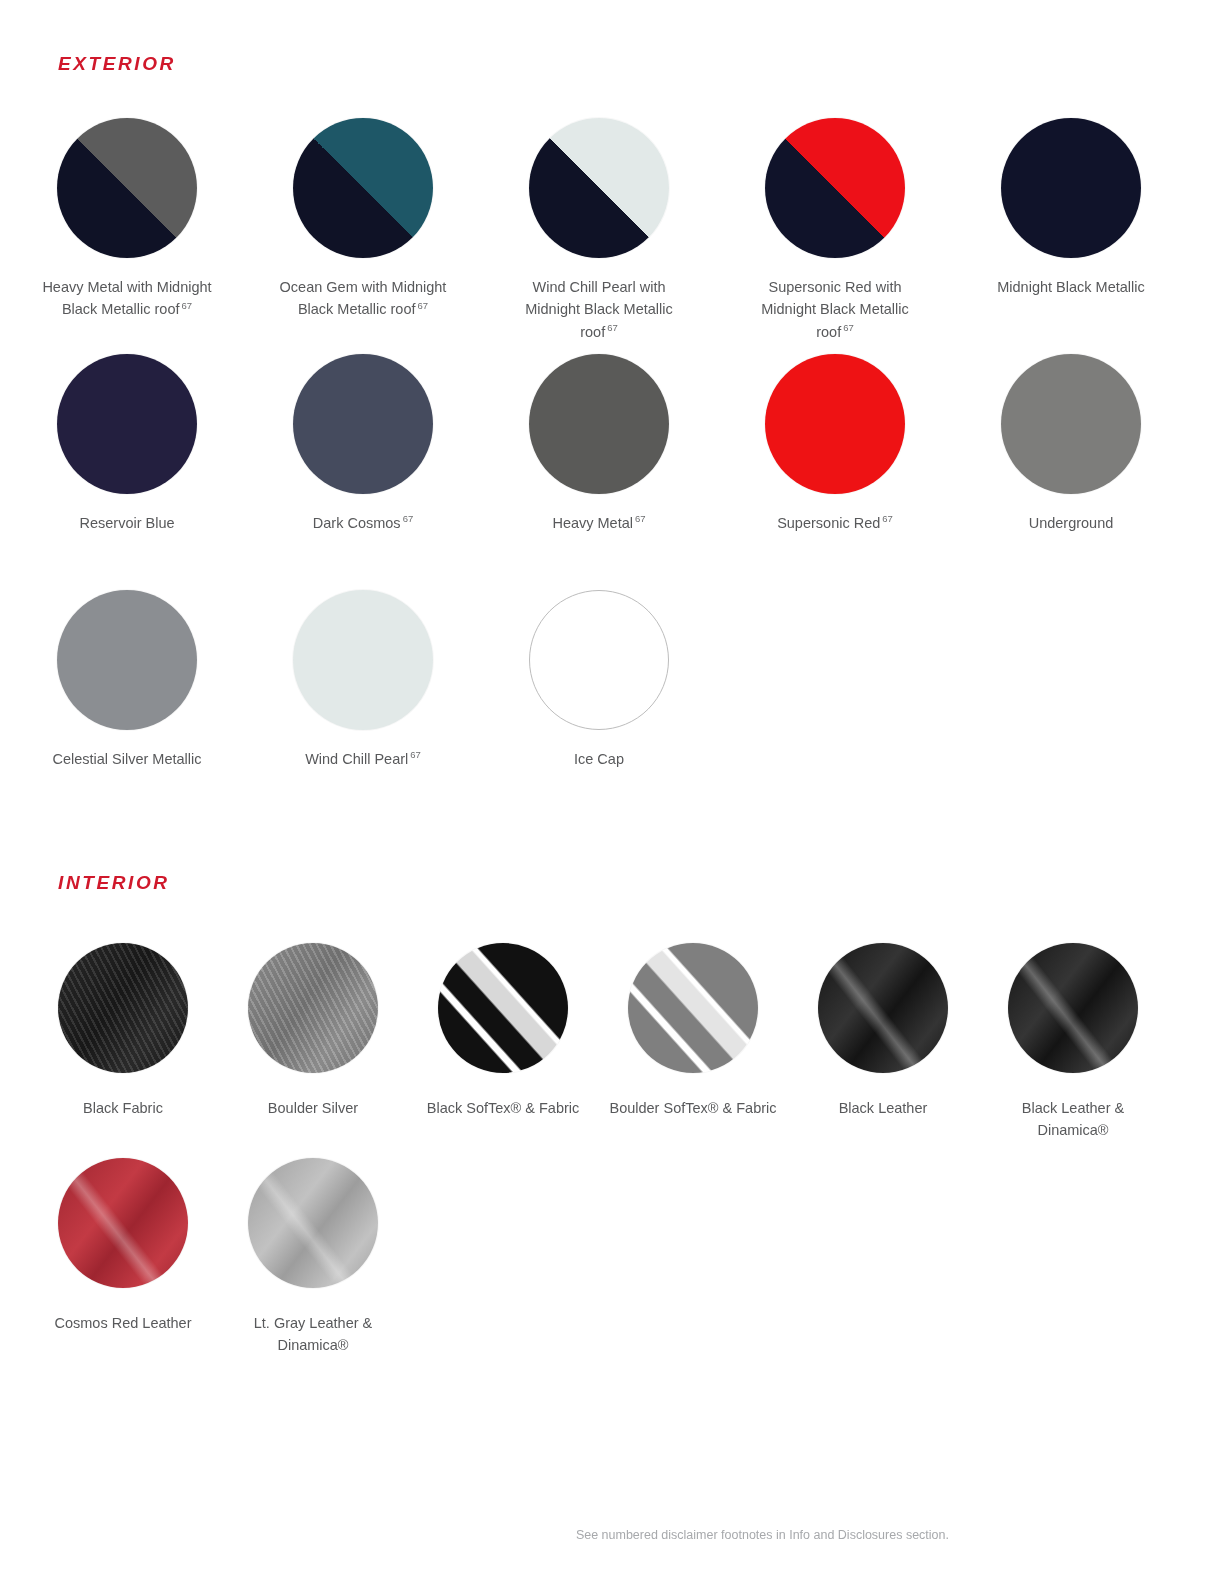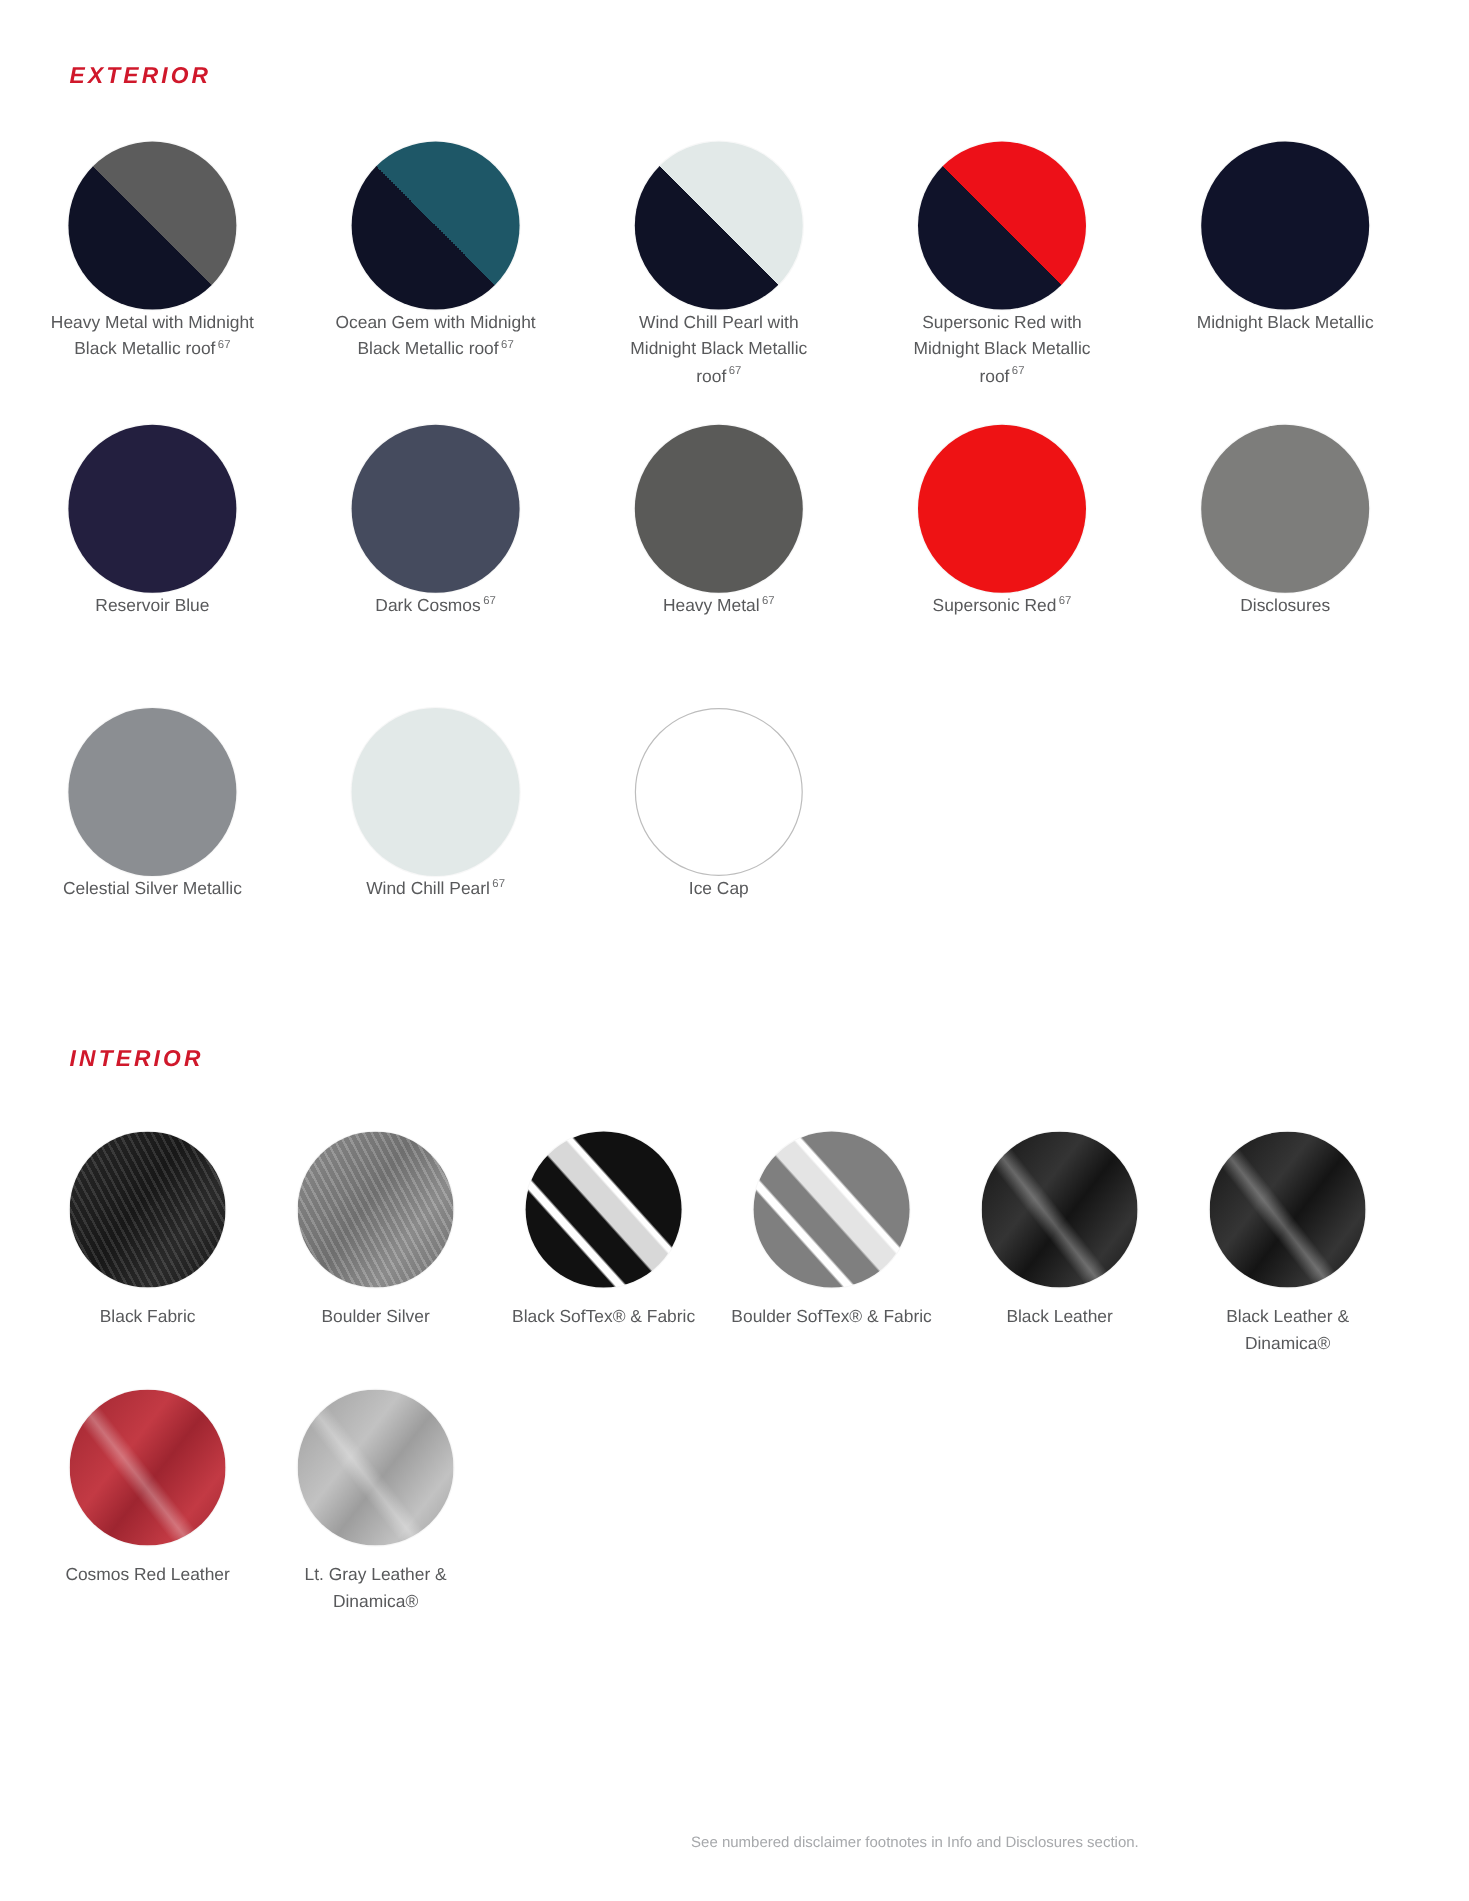--- a/index.html
+++ b/index.html
@@ -82,28 +82,28 @@
     position: relative;
   }
   .disc.outlined {
     box-shadow: none;
     border: 1px solid #bdbdbd;
     box-sizing: border-box;
   }
 
   
   .label {
-    margin-top: 0;
+    margin-top: 18px;
     font-size: 14.5px;
     line-height: 1.55;
     color: #58595b;
     text-align: center;
     max-width: 180px;
   }
-  #interior-grid .label { margin-top: 14px; max-width: 176px; }
+  #interior-grid .label { margin-top: 24px; max-width: 176px; }
   .label sup {
     font-size: 9.5px;
     vertical-align: super;
     line-height: 0;
     margin-left: 2px;
     color: #6d6e70;
   }
 
   
   #footer-note {
@@ -154,21 +154,21 @@
       <div class="swatch-cell">
         <div class="disc disc-ext" style="background: rgb(90, 90, 88);"></div>
         <div class="label">Heavy Metal<sup>67</sup></div>
       </div>
       <div class="swatch-cell">
         <div class="disc disc-ext" style="background: rgb(238, 18, 20);"></div>
         <div class="label">Supersonic Red<sup>67</sup></div>
       </div>
       <div class="swatch-cell">
         <div class="disc disc-ext" style="background: rgb(125, 125, 123);"></div>
-        <div class="label">Disclosures</div>
+        <div class="label">Underground</div>
       </div>
       <div class="swatch-cell">
         <div class="disc disc-ext" style="background: rgb(139, 142, 146);"></div>
         <div class="label">Celestial Silver Metallic</div>
       </div>
       <div class="swatch-cell">
         <div class="disc disc-ext" style="background: rgb(226, 233, 232);"></div>
         <div class="label">Wind Chill Pearl<sup>67</sup></div>
       </div>
       <div class="swatch-cell">

